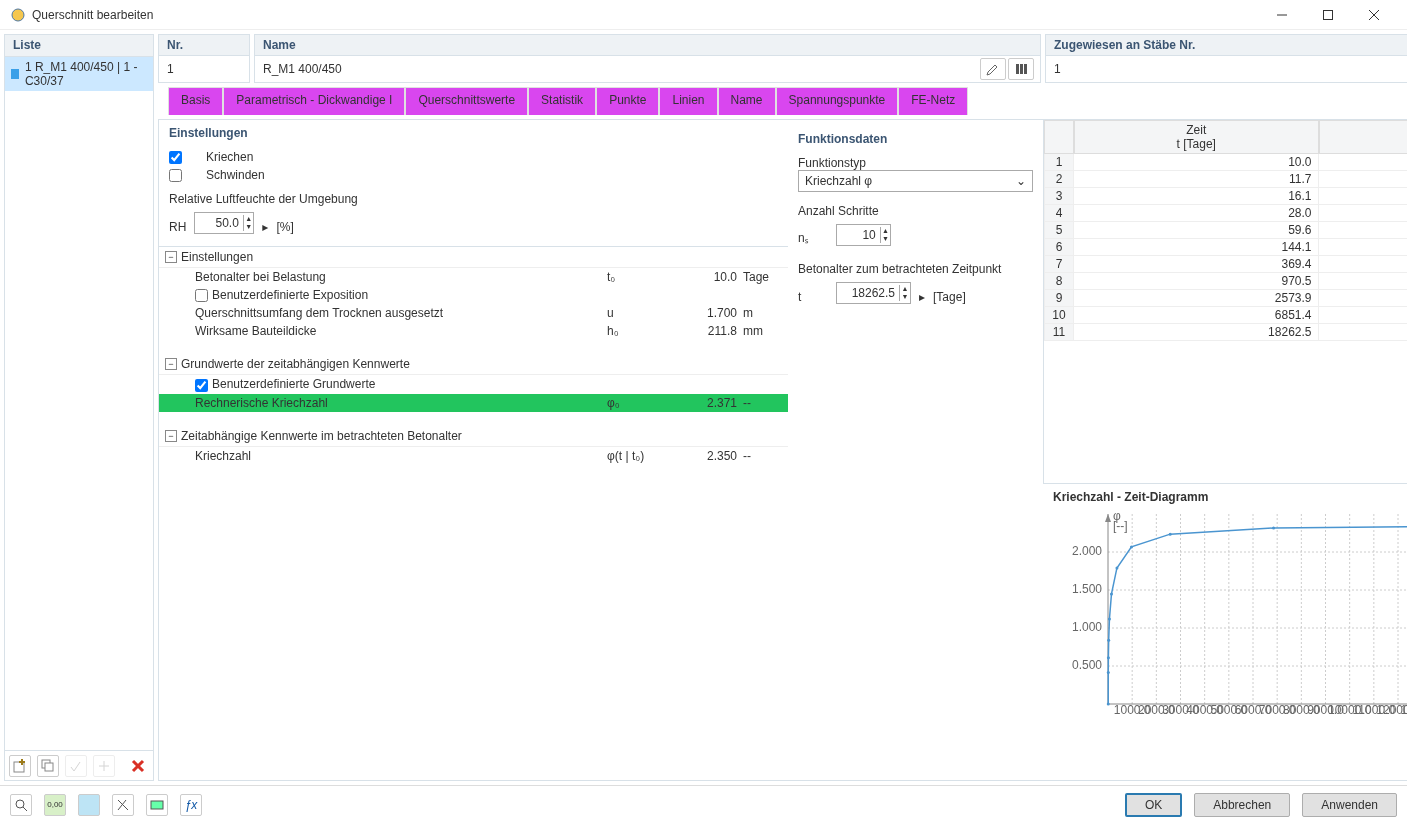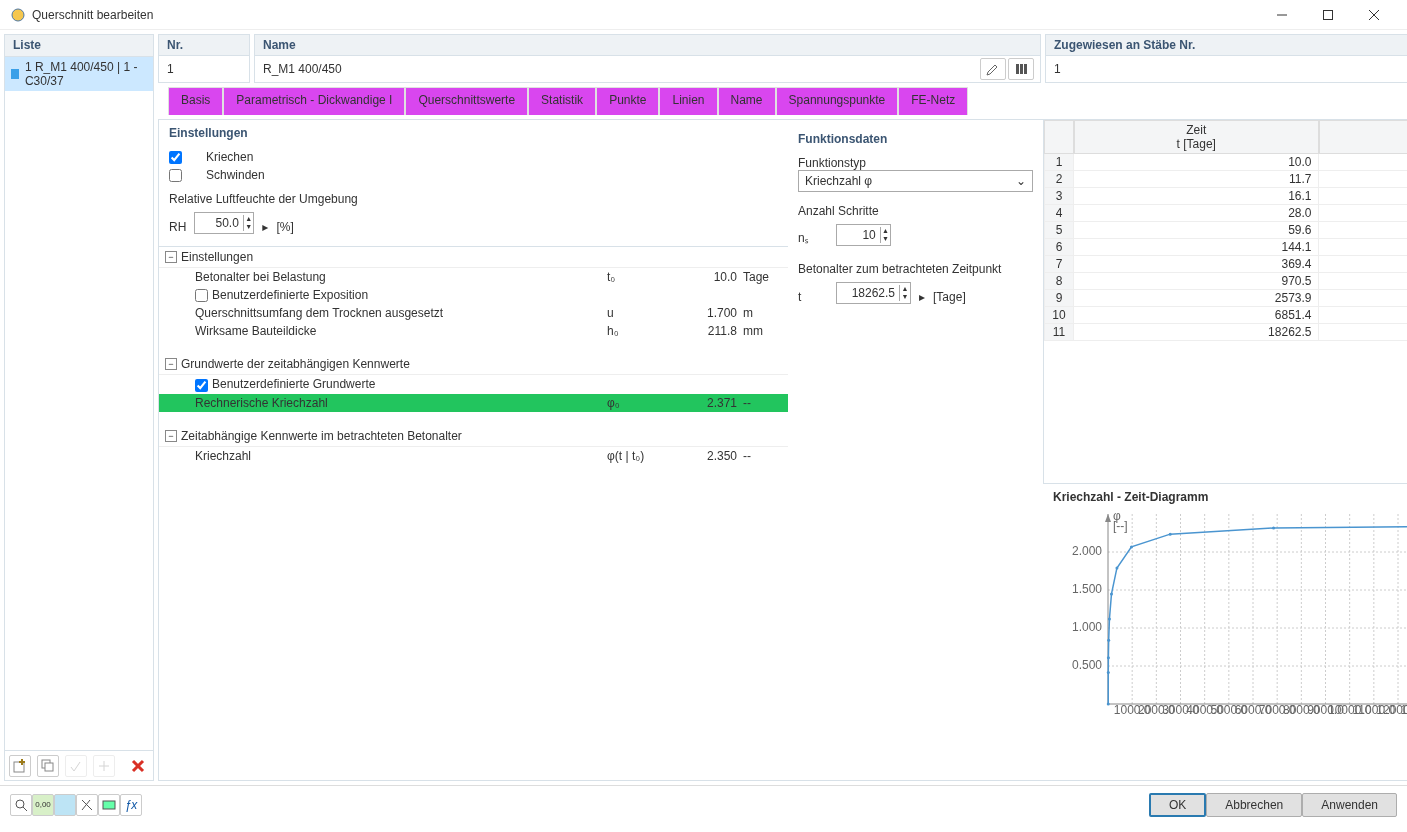--- a/index.html
+++ b/index.html
@@ -57,21 +57,21 @@
 .datatable{width:260px;border-left:1px solid #d8e1e8;display:flex;flex-direction:column}
 .dt-head{display:flex;background:#f4f5f6}
 .dt-head div{border:1px solid #ddd;text-align:center;padding:2px 4px}
 .dt-row{display:flex}
 .dt-row div{border-right:1px solid #eee;border-bottom:1px solid #eee;padding:1px 6px;height:17px}
 .dt-row .rh{width:30px;background:#f4f5f6;text-align:center;border-left:1px solid #eee}
 .dt-row .c{flex:1;text-align:right}
 .chartbox{border-top:1px solid #d8e1e8;height:297px;padding:6px 10px;display:flex;flex-direction:column}
 .chartbox .ttl{display:flex;justify-content:space-between;color:#3b5572;font-weight:600}
 .charttools{height:30px;display:flex;justify-content:flex-end;gap:6px;align-items:center}
-.footer{height:38px;border-top:1px solid #ddd;display:flex;align-items:center;padding:0 10px;gap:0}
+.footer{height:38px;border-top:1px solid #ddd;display:flex;align-items:center;padding:0 10px;gap:12px}
 .footer .spacer{flex:1}
 .btn{height:24px;padding:0 18px;border:1px solid #adadad;background:#e1e1e1;cursor:pointer;display:inline-flex;align-items:center;justify-content:center;border-radius:2px}
 .btn.primary{border:2px solid #2a7ab0}
 svg{display:block}
 </style>
 </head>
 <body>
 
 <div class="titlebar">
   <span class="icon">

